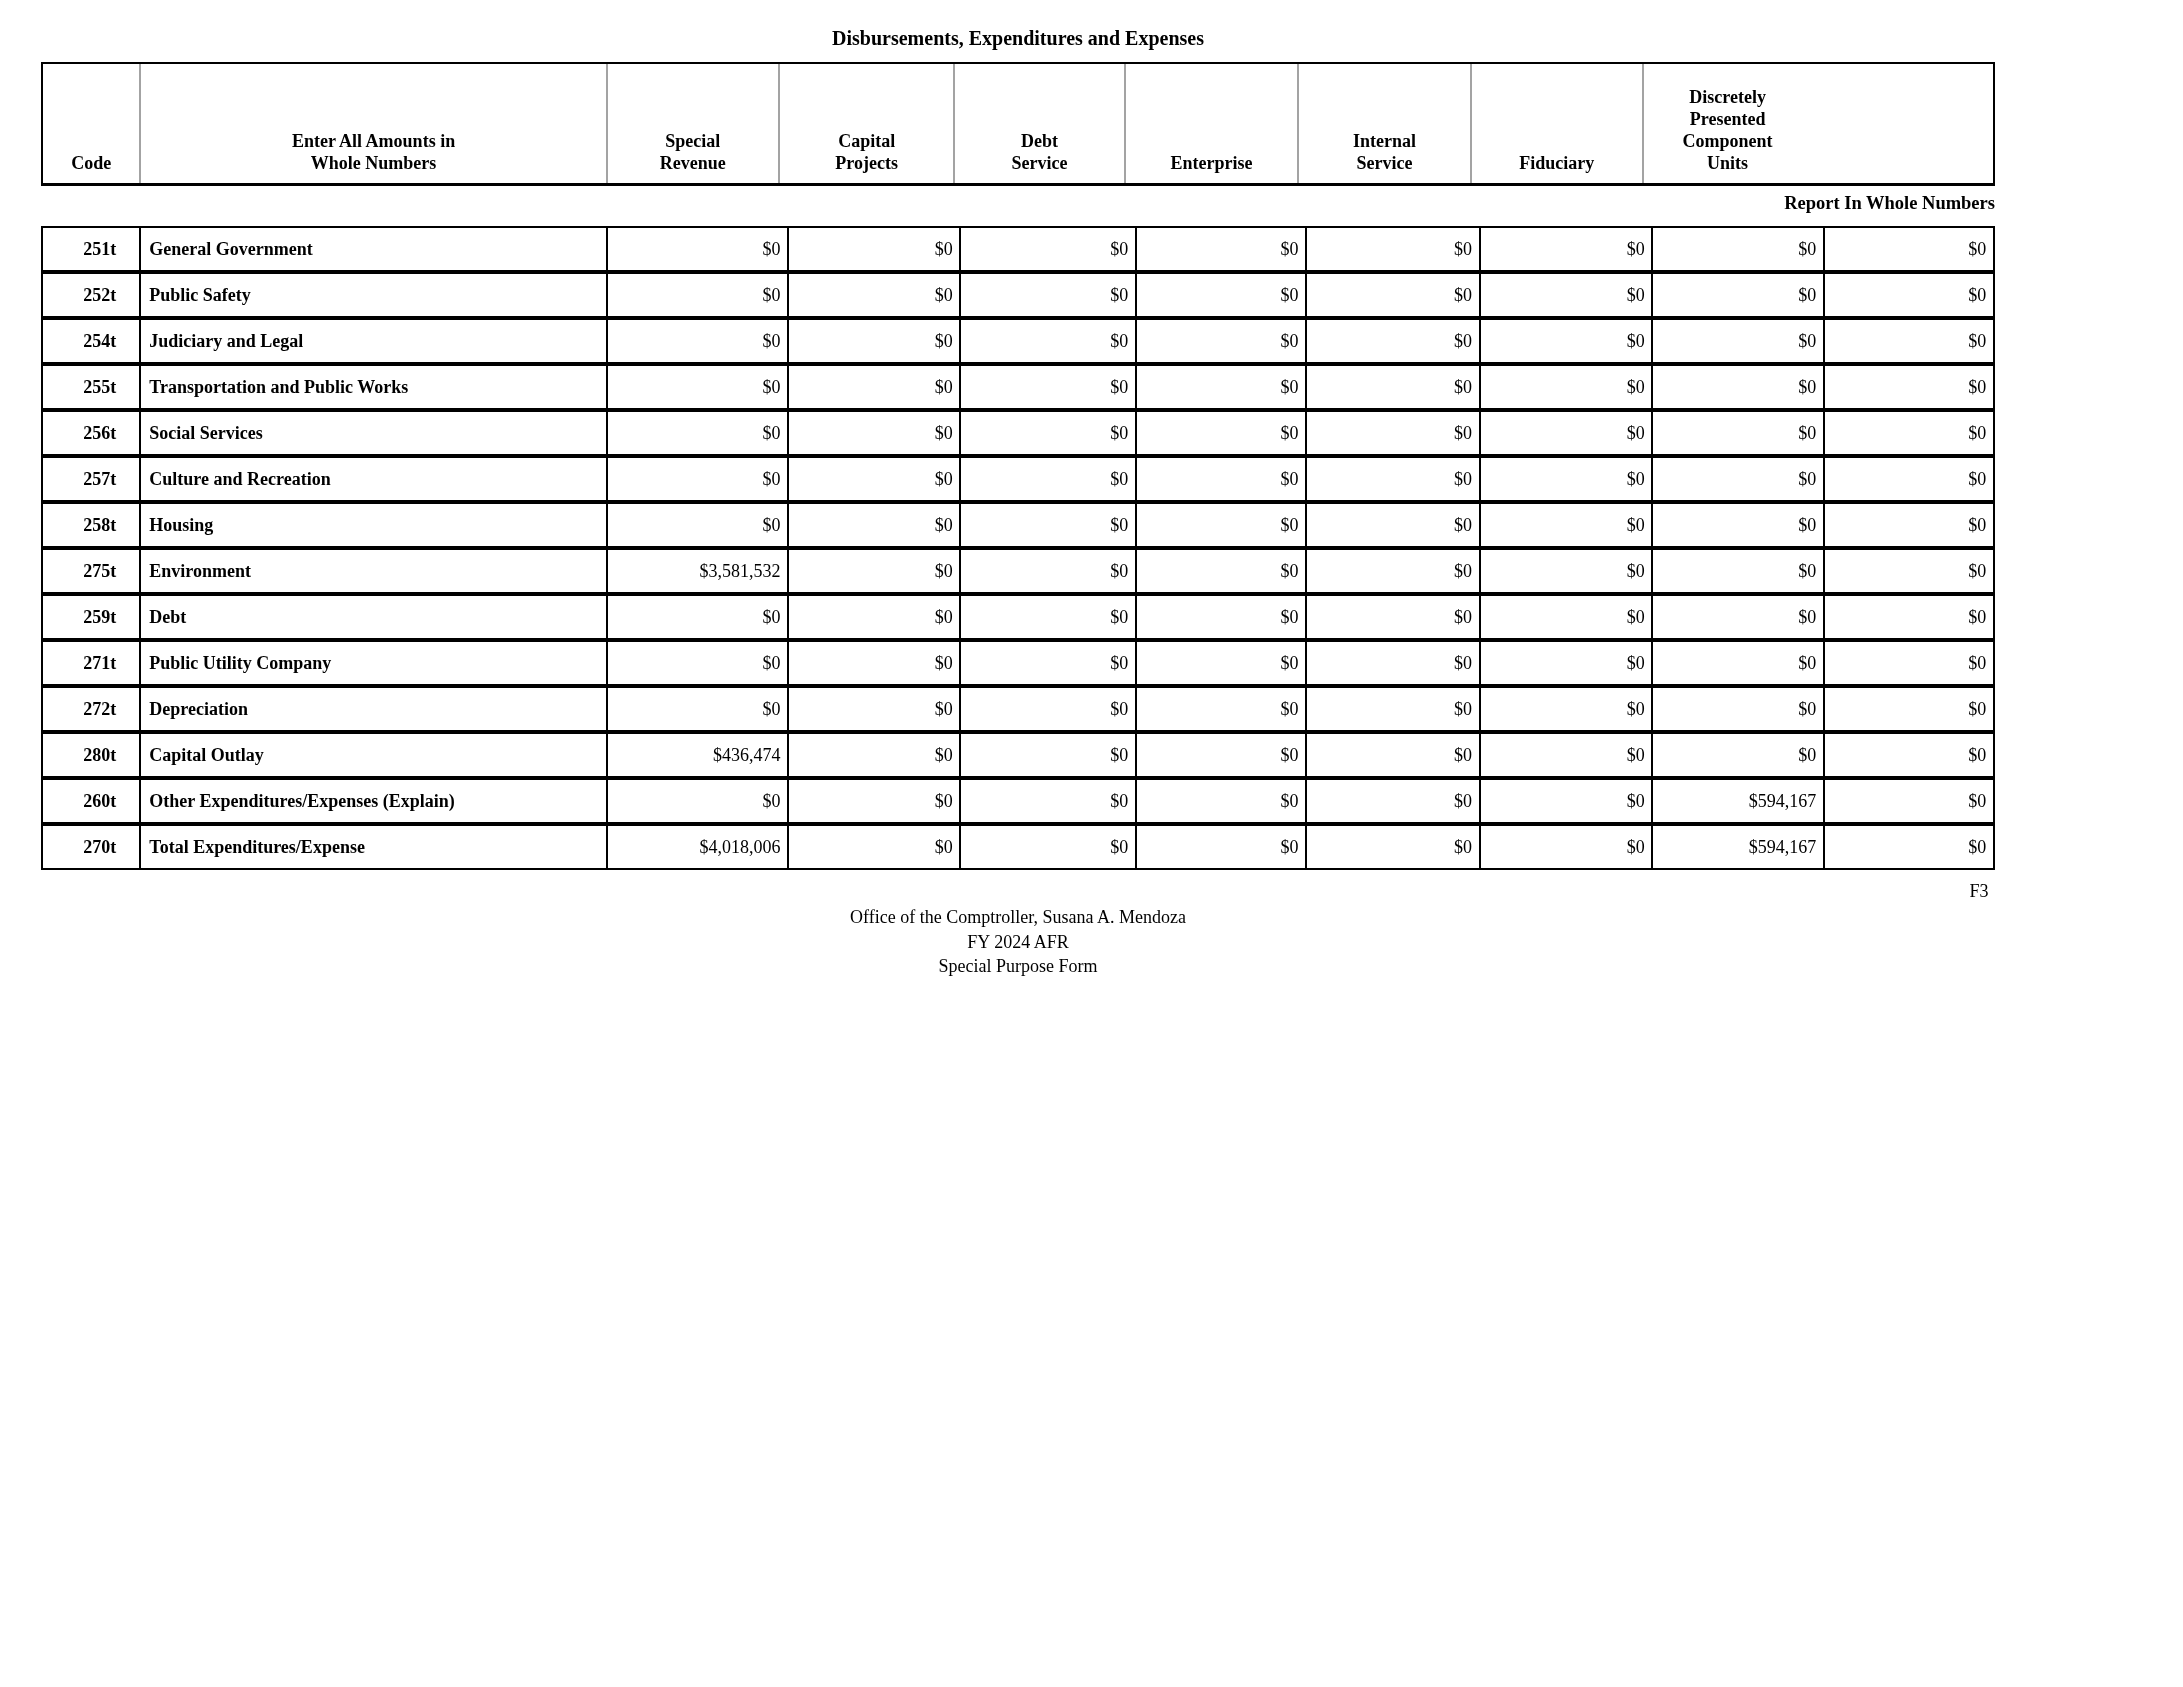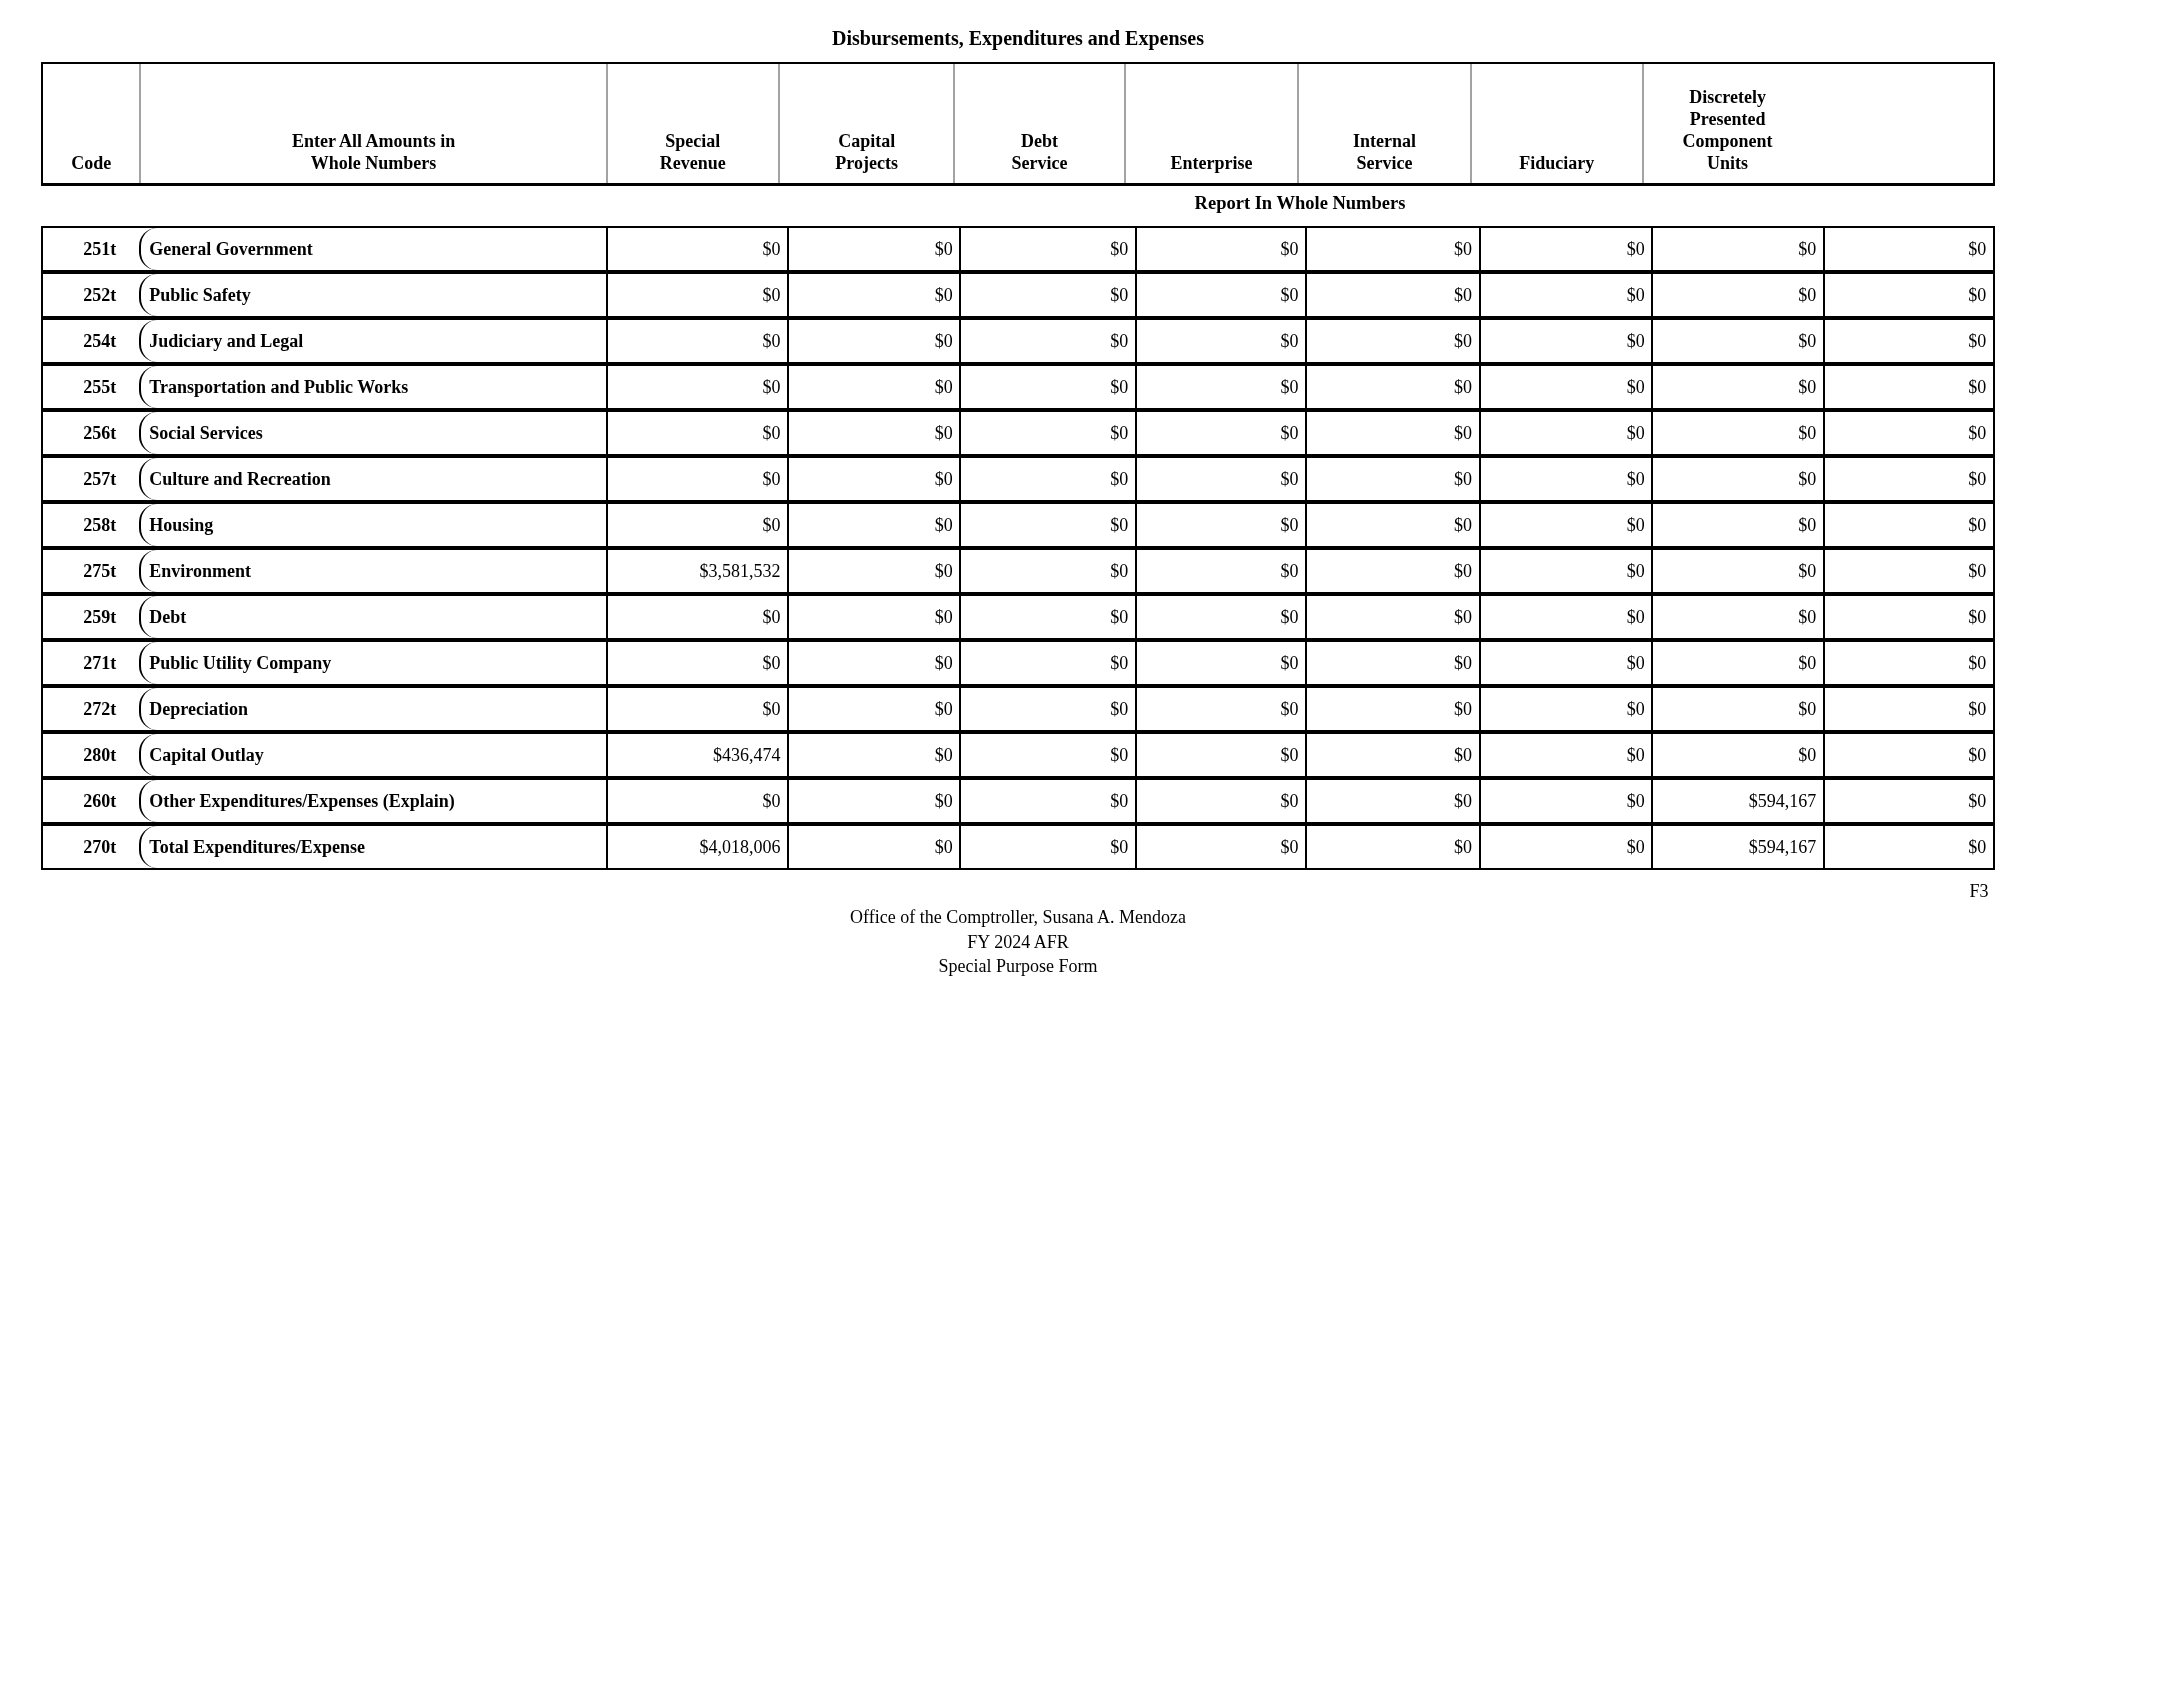--- a/index.html
+++ b/index.html
@@ -48,21 +48,21 @@
   .c-capital    { flex: 0 0 9.00%;  }
   .c-debt       { flex: 0 0 8.73%;  }
   .c-enterprise { flex: 0 0 8.90%;  }
   .c-internal   { flex: 0 0 8.86%;  }
   .c-fiduciary  { flex: 0 0 8.80%;  }
   .c-discrete   { flex: 0 0 8.72%;  }
   
   .whole-numbers-note {
     position: absolute;
     top: 193px; left: 605px; width: 1390px;
-    text-align: center;
+    text-align: right;
     font-size: 18.5px; font-weight: bold;
   }
   
   .data-table {
     position: absolute;
     top: 226px; left: 41px; width: 1954px;
   }
   .row {
     box-sizing: border-box;
     width: 100%;
@@ -81,21 +81,20 @@
   }
   .cell.first { border-left: none; padding-left: 17px; }
   .cell.code-cell {
     justify-content: center;
     font-weight: bold;
   }
   .cell.desc-cell {
     justify-content: flex-start;
     padding-left: 8px;
     font-weight: bold;
-    border-radius: 18px;
   }
   .cell.val-cell {
     justify-content: flex-end;
     padding-right: 6.6px;
     font-weight: normal;
   }
   
   .page-label {
     position: absolute;
     top: 881px; left: 41px; width: 1954px;

